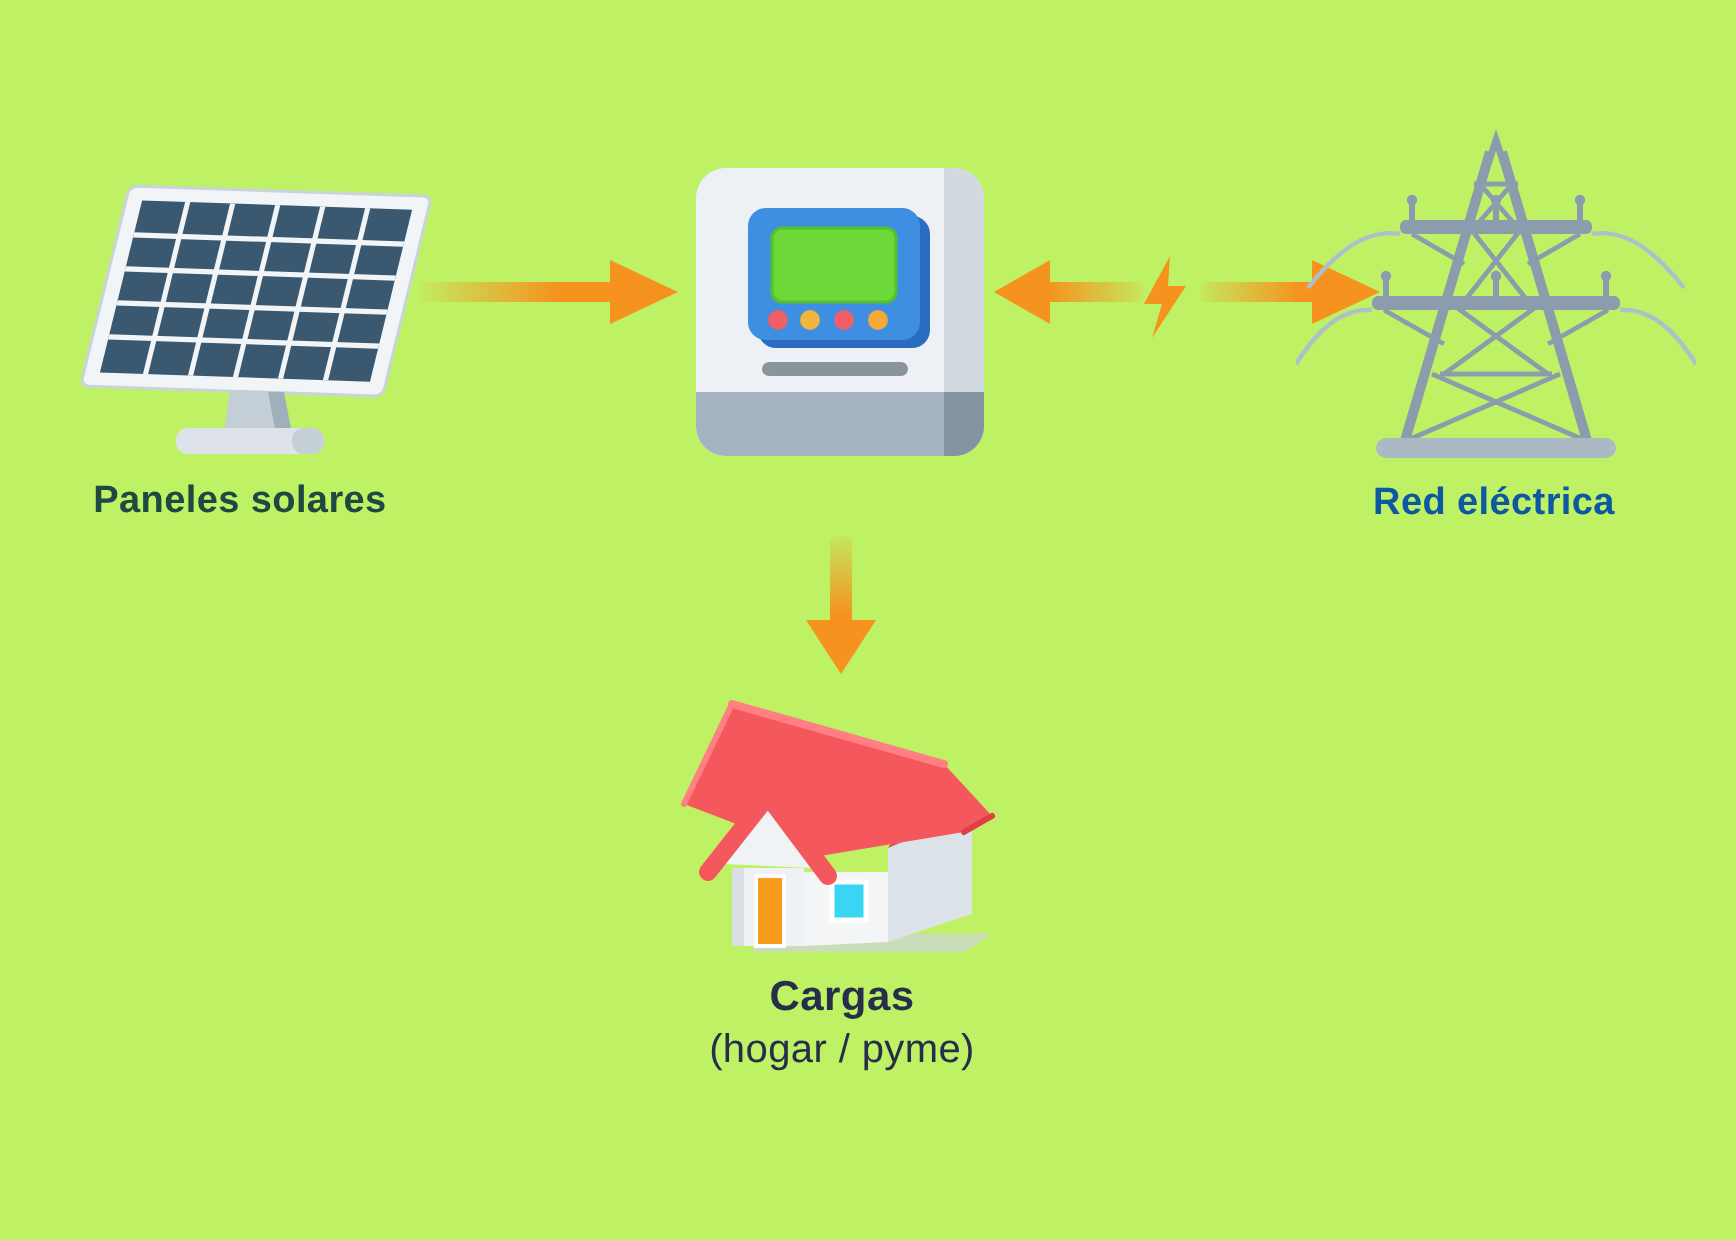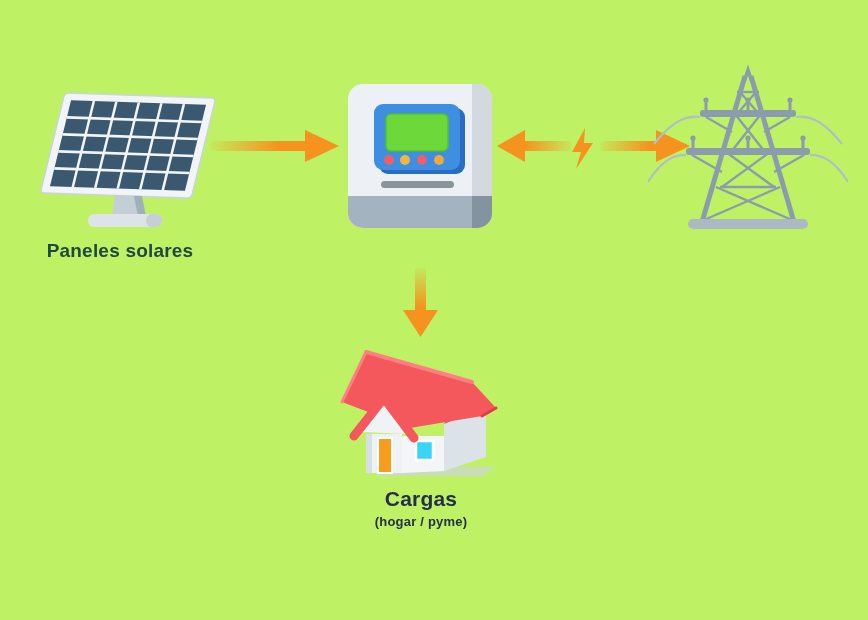--- a/index.html
+++ b/index.html
@@ -16,21 +16,21 @@
     width:220px;
     text-align:center;
     font-weight:700;
     font-size:19px;
     letter-spacing:.2px;
   }
   .label-panels{left:10px;top:240px;color:#1f4842;}
   .label-inverter{left:309px;top:239px;color:#93222f;}
   .label-grid{left:637px;top:241px;color:#0e57a5;}
   .label-loads{left:311px;top:487px;color:#262e4b;font-size:21px;}
-  .label-loads-sub{left:311px;top:514px;color:#262e4b;font-weight:700;font-size:13px;}
+  .label-loads-sub{left:311px;top:514px;color:#262e4b;font-weight:400;font-size:20px;}
   .arrows-overlay{position:absolute;left:0;top:0;}
 </style>
 </head>
 <body>
 
 <div class="canvas">
 
   <svg class="arrows-overlay" width="868" height="620" viewBox="0 0 868 620">
     <defs>
       <linearGradient id="gA1" x1="210" y1="0" x2="280" y2="0" gradientUnits="userSpaceOnUse">
@@ -199,18 +199,19 @@
     <polygon points="30,94 66,94 66,133 30,133" fill="#eef2f4"></polygon>
     <rect x="30" y="94" width="6" height="39" fill="#d8dfe5"></rect>
     <polygon points="26,92 48,62 70,94" fill="#f0f3f5"></polygon>
     <path d="M18,96 L48,58 L78,98" stroke="#f4575c" stroke-width="9" fill="none" stroke-linecap="round" stroke-linejoin="round"></path>
     <rect x="42" y="98" width="14" height="35" fill="#f89c1c" stroke="#ffffff" stroke-width="2"></rect>
   </svg>
 
   <div class="node-label label-panels">Paneles solares</div>
 
 
+  <div class="node-label label-grid">Red eléctrica</div>
 
   <div class="node-label label-loads">Cargas</div>
 
   <div class="node-label label-loads-sub">(hogar / pyme)</div>
 
 </div>
 
 </body></html>

